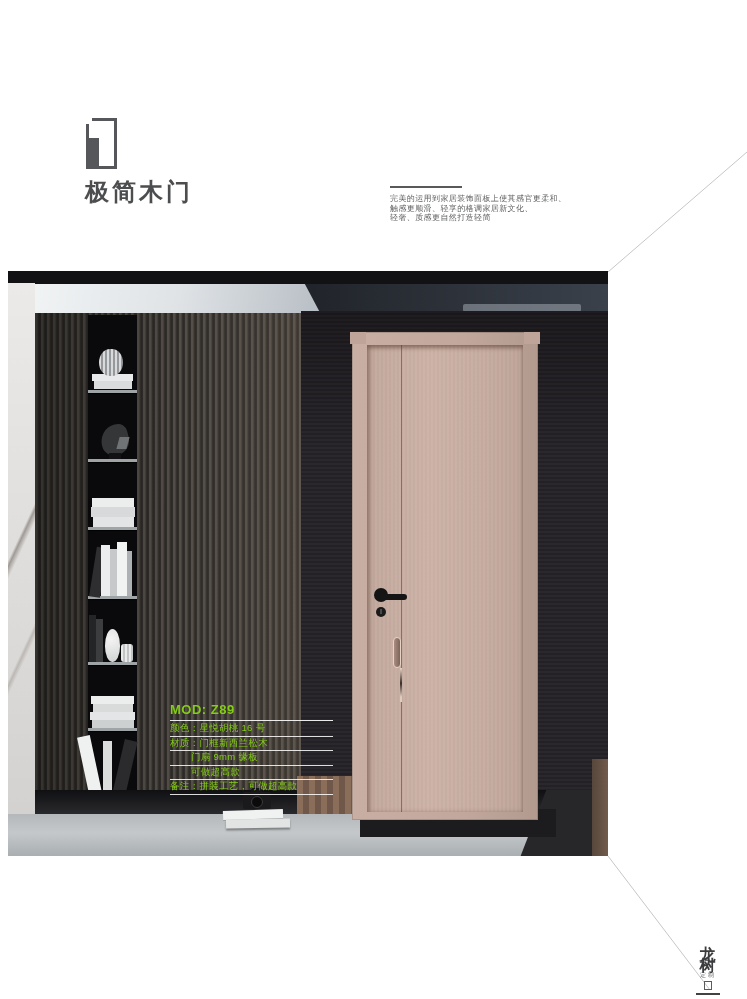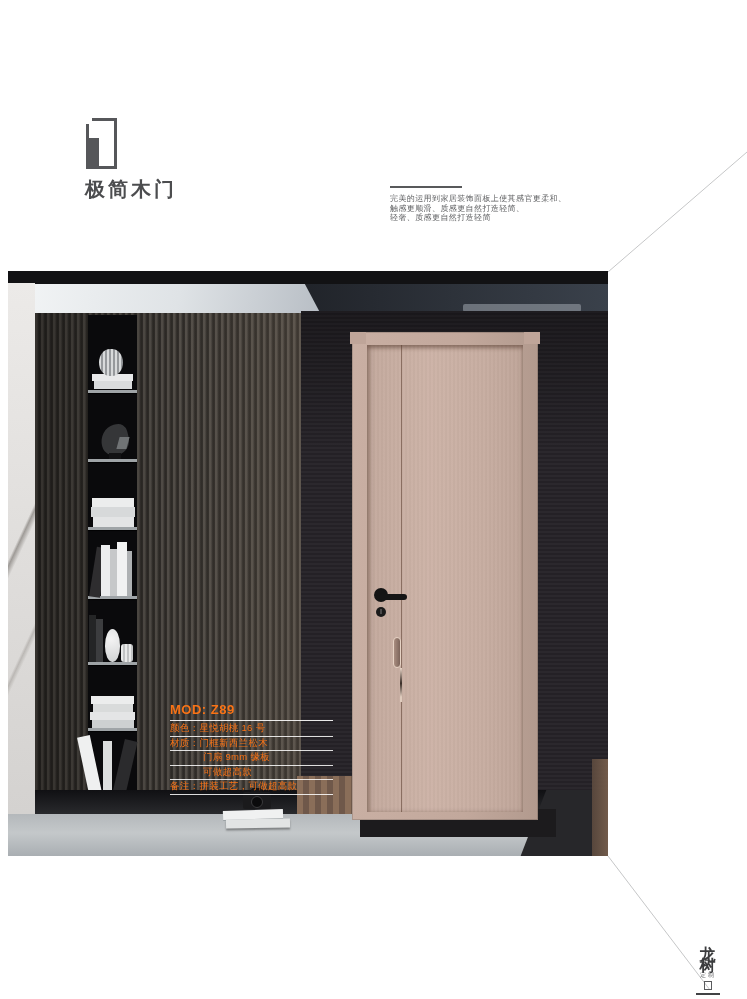--- a/index.html
+++ b/index.html
@@ -4,21 +4,21 @@
 <style>
   html,body{margin:0;padding:0;background:#ffffff;}
   .page{position:relative;width:747px;height:999px;background:#fff;overflow:hidden;
         font-family:"Liberation Sans","DejaVu Sans",sans-serif;}
   .abs{position:absolute;}
 
   
   .logo-mark{left:86px;top:118px;width:31px;height:51px;border:3px solid #56575a;box-sizing:border-box;}
   .logo-fill{left:-3px;bottom:0;width:13px;height:28px;background:#56575a;}
   .logo-notch{left:-5px;top:-5px;width:8px;height:8px;background:#fff;}
-  .title-cn{left:85px;top:176px;font-size:20px;font-weight:bold;color:#4c4d4f;letter-spacing:3px;}
+  .title-cn{left:85px;top:176px;font-size:24px;font-weight:bold;color:#4c4d4f;letter-spacing:3px;}
   .title-en{left:84px;top:201px;font-size:22px;font-weight:400;color:#a6a8aa;letter-spacing:0.5px;}
   .desc-rule{left:390px;top:186px;width:72px;height:2px;background:#58595b;}
   .desc{left:390px;top:194px;width:200px;font-size:8px;line-height:9.5px;color:#5f6062;letter-spacing:0.4px;}
 
   
   .photo{left:8px;top:271px;width:600px;height:585px;background:#29262b;overflow:hidden;}
   .ceiling-light{left:0;top:0;width:312px;height:44px;
      background:linear-gradient(100deg,#f4f6f7 0%,#dfe3e6 55%,#b8bec5 100%);}
   .ceiling-dark{left:290px;top:0;width:310px;height:41px;
      background:linear-gradient(90deg,#202329,#3a414b);
@@ -71,26 +71,26 @@
      background:linear-gradient(180deg,#e8d4c6,#3a2e28 45%,#e0ccbe 85%);}
 
   
   .floor-book1{left:215px;top:539px;width:60px;height:9px;background:#f0f1f1;transform:rotate(-2deg);box-shadow:0 1px 0 #9aa0a3;}
   .floor-book2{left:218px;top:548px;width:64px;height:9px;background:#e2e4e4;transform:rotate(-1deg);box-shadow:0 2px 2px rgba(0,0,0,.35);}
   .camera-hump{left:243px;top:517px;width:11px;height:6px;background:#161618;border-radius:2px 2px 0 0;}
   .camera-body{left:235px;top:521px;width:28px;height:17px;background:#1a1a1c;border-radius:2px;}
   .camera-lens{left:243px;top:525px;width:12px;height:12px;border-radius:50%;background:#0b0b0c;border:1px solid #3a3a3c;box-sizing:border-box;}
 
   
-  .spec-block{left:162px;top:431px;width:163px;color:#f97316;}
+  .spec-block{left:162px;top:431px;width:163px;color:#84cc16;}
   .spec-model{font-size:13px;font-weight:bold;letter-spacing:0.5px;border-bottom:1px solid rgba(255,255,255,.9);
      padding-bottom:3px;margin-bottom:2px;}
   .spec-row{font-size:9.5px;line-height:10.5px;border-bottom:1px solid rgba(255,255,255,.85);
      padding-bottom:2px;margin-bottom:1px;letter-spacing:0.3px;}
-  .spec-indent{padding-left:33px;}
+  .spec-indent{padding-left:21px;}
 
   
   .diag-svg{left:0;top:0;width:747px;height:999px;pointer-events:none;}
   .footer-logo{left:692px;top:949px;width:32px;text-align:center;color:#3b3c3e;}
   .footer-name{font-size:16px;font-weight:bold;letter-spacing:1px;line-height:11px;}
   .footer-sub{font-size:6px;color:#6a6b6d;letter-spacing:2px;line-height:8px;}
   .footer-mark{width:6px;height:7px;border:1px solid #5a5b5d;margin:2px auto 0;}
   .footer-bar{width:24px;height:2px;background:#414244;margin:3px auto 0;}
 
   .shelf-item{position:absolute;}
@@ -101,21 +101,21 @@
 <div class="page">
 
   <div class="abs logo-mark">
     <div class="abs logo-fill"></div>
     <div class="abs logo-notch"></div>
   </div>
   <div class="abs title-cn">极简木门</div>
   <div class="abs desc-rule"></div>
   <div class="abs desc">
     <div>完美的运用到家居装饰面板上使其感官更柔和、</div>
-    <div>触感更顺滑、质感更自然打造轻简、</div>
+    <div>触感更顺滑、轻享的格调家居新文化、</div>
     <div>轻奢、质感更自然打造轻简</div>
   </div>
 
   <div class="abs photo">
     <div class="abs ceiling-light"></div>
     <div class="abs ceiling-dark"></div>
     <div class="abs ceiling-sheen"></div>
     <div class="abs top-band"></div>
     <div class="abs marble"></div>
     <div class="abs slat-wall"></div>

